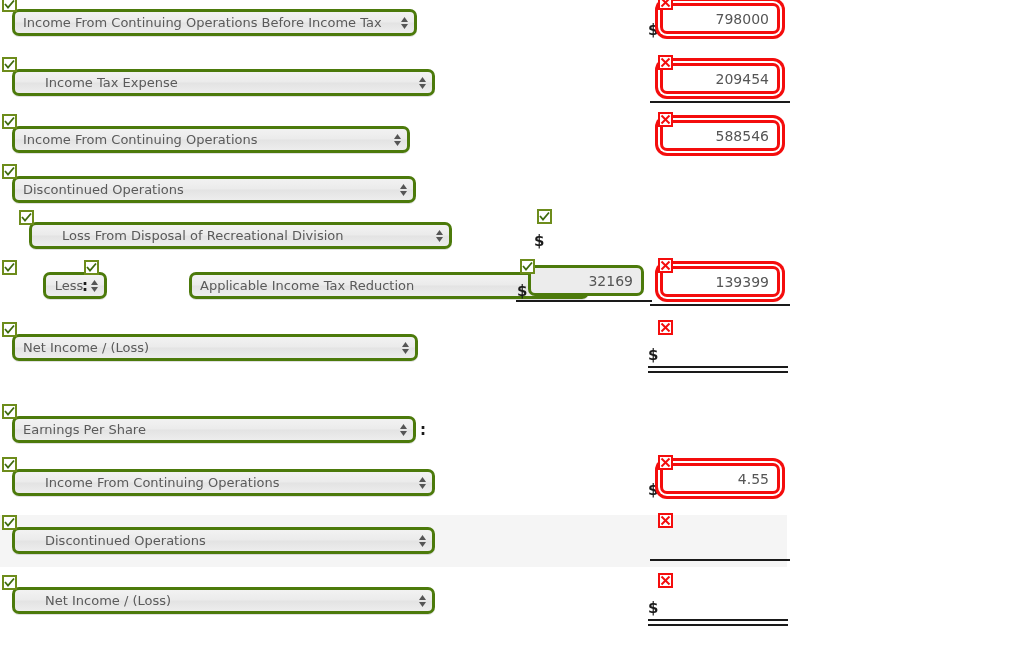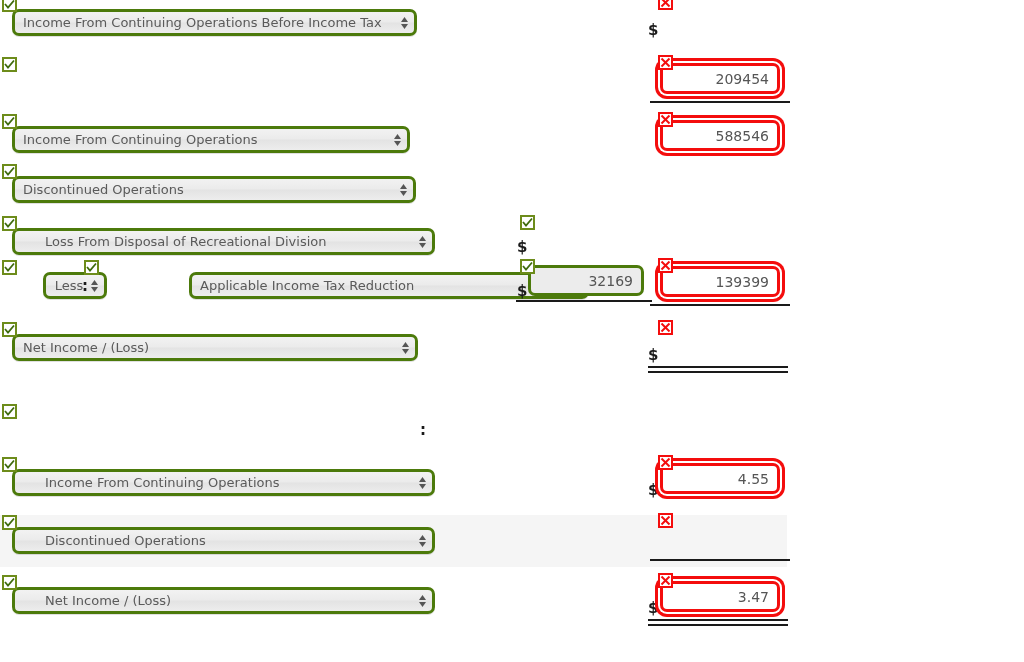--- a/index.html
+++ b/index.html
@@ -167,26 +167,31 @@
       </span><span class="cell-label sel-wrap" style="left:12px;"><select class="sel indent0" style="width:405px;"><option>Income From Continuing Operations Before Income Tax</option></select><span class="sel-arrows">
           <svg width="9" height="16" viewBox="0 0 9 16">
             <polygon points="4.5,2 8,7 1,7" fill="#555"></polygon>
             <polygon points="4.5,14 8,9 1,9" fill="#555"></polygon>
           </svg>
         </span></span><span class="badge bad" style="left:658px;top:-2px;">
         <svg width="11" height="11" viewBox="0 0 11 11">
           <line x1="1.5" y1="1.5" x2="9.5" y2="9.5" stroke="#f40d0d" stroke-width="2"></line>
           <line x1="9.5" y1="1.5" x2="1.5" y2="9.5" stroke="#f40d0d" stroke-width="2"></line>
         </svg>
-      </span><span class="dollar" style="left:648px;top:24px;">$</span></div>
+      </span><span class="dollar" style="left:648px;top:24px;">$</span><input class="amt-in bad amount" readonly="" style="left: 660px; top: 6px;" value="798000"></div>
     <div class="row" style="top: 57px;"><span class="badge ok" style="left:2px;top:0px;">
         <svg width="11" height="11" viewBox="0 0 11 11">
           <polyline points="1,5 4,8.5 10,1.5" fill="none" stroke="#3f6b0e" stroke-width="1.8"></polyline>
         </svg>
-      </span><span class="badge bad" style="left:658px;top:-2px;">
+      </span><span class="cell-label sel-wrap" style="left:12px;"><select class="sel indent1" style="width:423px;"><option>Income Tax Expense</option></select><span class="sel-arrows">
+          <svg width="9" height="16" viewBox="0 0 9 16">
+            <polygon points="4.5,2 8,7 1,7" fill="#555"></polygon>
+            <polygon points="4.5,14 8,9 1,9" fill="#555"></polygon>
+          </svg>
+        </span></span><span class="badge bad" style="left:658px;top:-2px;">
         <svg width="11" height="11" viewBox="0 0 11 11">
           <line x1="1.5" y1="1.5" x2="9.5" y2="9.5" stroke="#f40d0d" stroke-width="2"></line>
           <line x1="9.5" y1="1.5" x2="1.5" y2="9.5" stroke="#f40d0d" stroke-width="2"></line>
         </svg>
       </span><input class="amt-in bad amount" readonly="" style="left: 660px; top: 6px;" value="209454"><div class="rule" style="left:650px;top:44px;width:140px;"></div></div>
     <div class="row" style="top: 114px;"><span class="badge ok" style="left:2px;top:0px;">
         <svg width="11" height="11" viewBox="0 0 11 11">
           <polyline points="1,5 4,8.5 10,1.5" fill="none" stroke="#3f6b0e" stroke-width="1.8"></polyline>
         </svg>
       </span><span class="cell-label sel-wrap" style="left:12px;"><select class="sel indent0" style="width:398px;"><option>Income From Continuing Operations</option></select><span class="sel-arrows">
@@ -203,21 +208,21 @@
     <div class="row" style="top: 164px;"><span class="badge ok" style="left:2px;top:0px;">
         <svg width="11" height="11" viewBox="0 0 11 11">
           <polyline points="1,5 4,8.5 10,1.5" fill="none" stroke="#3f6b0e" stroke-width="1.8"></polyline>
         </svg>
       </span><span class="cell-label sel-wrap" style="left:12px;"><select class="sel indent0" style="width:404px;"><option>Discontinued Operations</option></select><span class="sel-arrows">
           <svg width="9" height="16" viewBox="0 0 9 16">
             <polygon points="4.5,2 8,7 1,7" fill="#555"></polygon>
             <polygon points="4.5,14 8,9 1,9" fill="#555"></polygon>
           </svg>
         </span></span></div>
-    <div class="row" style="top: 216px;"><span class="badge ok" style="left:2px;top:0px;">
+    <div class="row" style="top: 210px; margin-left: 17px;"><span class="badge ok" style="left:2px;top:0px;">
         <svg width="11" height="11" viewBox="0 0 11 11">
           <polyline points="1,5 4,8.5 10,1.5" fill="none" stroke="#3f6b0e" stroke-width="1.8"></polyline>
         </svg>
       </span><span class="cell-label sel-wrap" style="left:12px;"><select class="sel indent1" style="width:423px;"><option>Loss From Disposal of Recreational Division</option></select><span class="sel-arrows">
           <svg width="9" height="16" viewBox="0 0 9 16">
             <polygon points="4.5,2 8,7 1,7" fill="#555"></polygon>
             <polygon points="4.5,14 8,9 1,9" fill="#555"></polygon>
           </svg>
         </span></span><span class="badge ok" style="left:520px;top:-1px;">
         <svg width="11" height="11" viewBox="0 0 11 11">
@@ -264,21 +269,26 @@
         </span></span><span class="badge bad" style="left:658px;top:-2px;">
         <svg width="11" height="11" viewBox="0 0 11 11">
           <line x1="1.5" y1="1.5" x2="9.5" y2="9.5" stroke="#f40d0d" stroke-width="2"></line>
           <line x1="9.5" y1="1.5" x2="1.5" y2="9.5" stroke="#f40d0d" stroke-width="2"></line>
         </svg>
       </span><span class="dollar" style="left:648px;top:24px;">$</span><div class="rule dbl" style="left:648px;top:44px;width:140px;"></div></div>
     <div class="row" style="top: 404px;"><span class="badge ok" style="left:2px;top:0px;">
         <svg width="11" height="11" viewBox="0 0 11 11">
           <polyline points="1,5 4,8.5 10,1.5" fill="none" stroke="#3f6b0e" stroke-width="1.8"></polyline>
         </svg>
-      </span><span class="colon" style="left:420px;top:17px;">:</span></div>
+      </span><span class="cell-label sel-wrap" style="left:12px;"><select class="sel indent0" style="width:404px;"><option>Earnings Per Share</option></select><span class="sel-arrows">
+          <svg width="9" height="16" viewBox="0 0 9 16">
+            <polygon points="4.5,2 8,7 1,7" fill="#555"></polygon>
+            <polygon points="4.5,14 8,9 1,9" fill="#555"></polygon>
+          </svg>
+        </span></span><span class="colon" style="left:420px;top:17px;">:</span></div>
     <div class="row" style="top: 457px;"><span class="badge ok" style="left:2px;top:0px;">
         <svg width="11" height="11" viewBox="0 0 11 11">
           <polyline points="1,5 4,8.5 10,1.5" fill="none" stroke="#3f6b0e" stroke-width="1.8"></polyline>
         </svg>
       </span><span class="cell-label sel-wrap" style="left:12px;"><select class="sel indent1" style="width:423px;"><option>Income From Continuing Operations</option></select><span class="sel-arrows">
           <svg width="9" height="16" viewBox="0 0 9 16">
             <polygon points="4.5,2 8,7 1,7" fill="#555"></polygon>
             <polygon points="4.5,14 8,9 1,9" fill="#555"></polygon>
           </svg>
         </span></span><span class="badge bad" style="left:658px;top:-2px;">
@@ -309,14 +319,14 @@
       </span><span class="cell-label sel-wrap" style="left:12px;"><select class="sel indent1" style="width:423px;"><option>Net Income / (Loss)</option></select><span class="sel-arrows">
           <svg width="9" height="16" viewBox="0 0 9 16">
             <polygon points="4.5,2 8,7 1,7" fill="#555"></polygon>
             <polygon points="4.5,14 8,9 1,9" fill="#555"></polygon>
           </svg>
         </span></span><span class="badge bad" style="left:658px;top:-2px;">
         <svg width="11" height="11" viewBox="0 0 11 11">
           <line x1="1.5" y1="1.5" x2="9.5" y2="9.5" stroke="#f40d0d" stroke-width="2"></line>
           <line x1="9.5" y1="1.5" x2="1.5" y2="9.5" stroke="#f40d0d" stroke-width="2"></line>
         </svg>
-      </span><span class="dollar" style="left:648px;top:24px;">$</span><input class="amt-in bad amount" readonly="" style="left: 660px; top: 6px;" value="3.47"><div class="rule dbl" style="left:648px;top:44px;width:140px;"></div></div>
+      </span><span class="dollar" style="left:648px;top:24px;">$</span><div class="rule dbl" style="left:648px;top:44px;width:140px;"></div></div>
   </div>
 
 </body></html>

